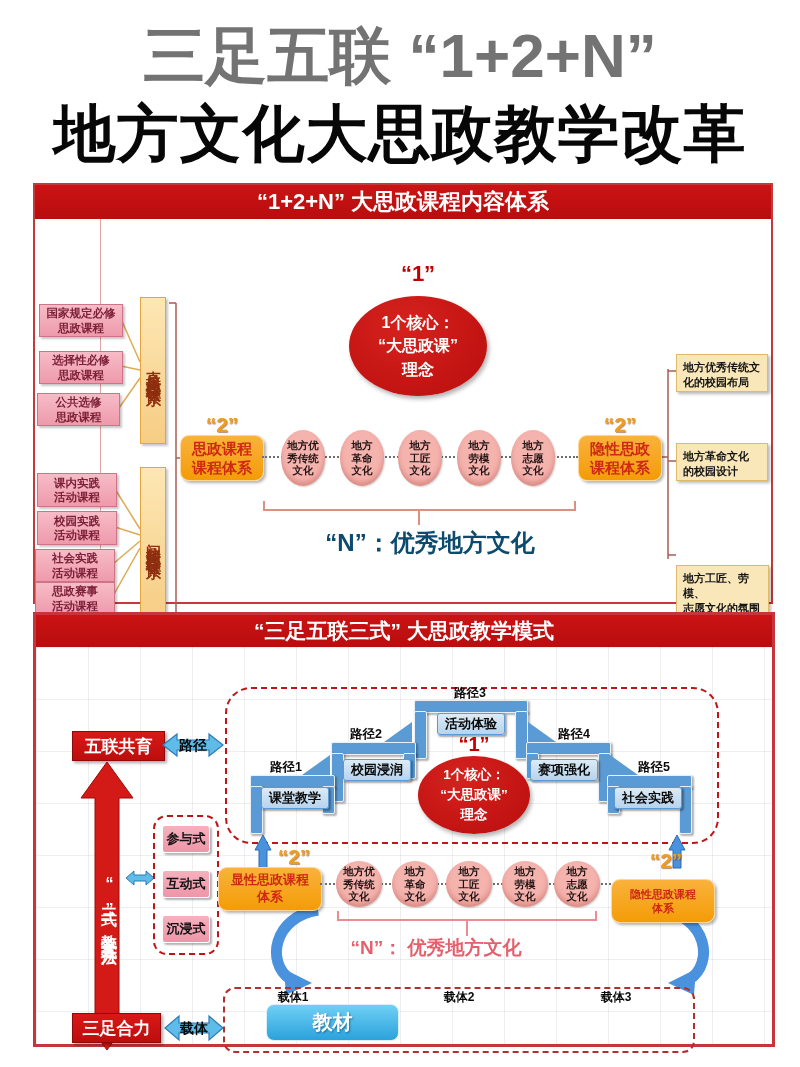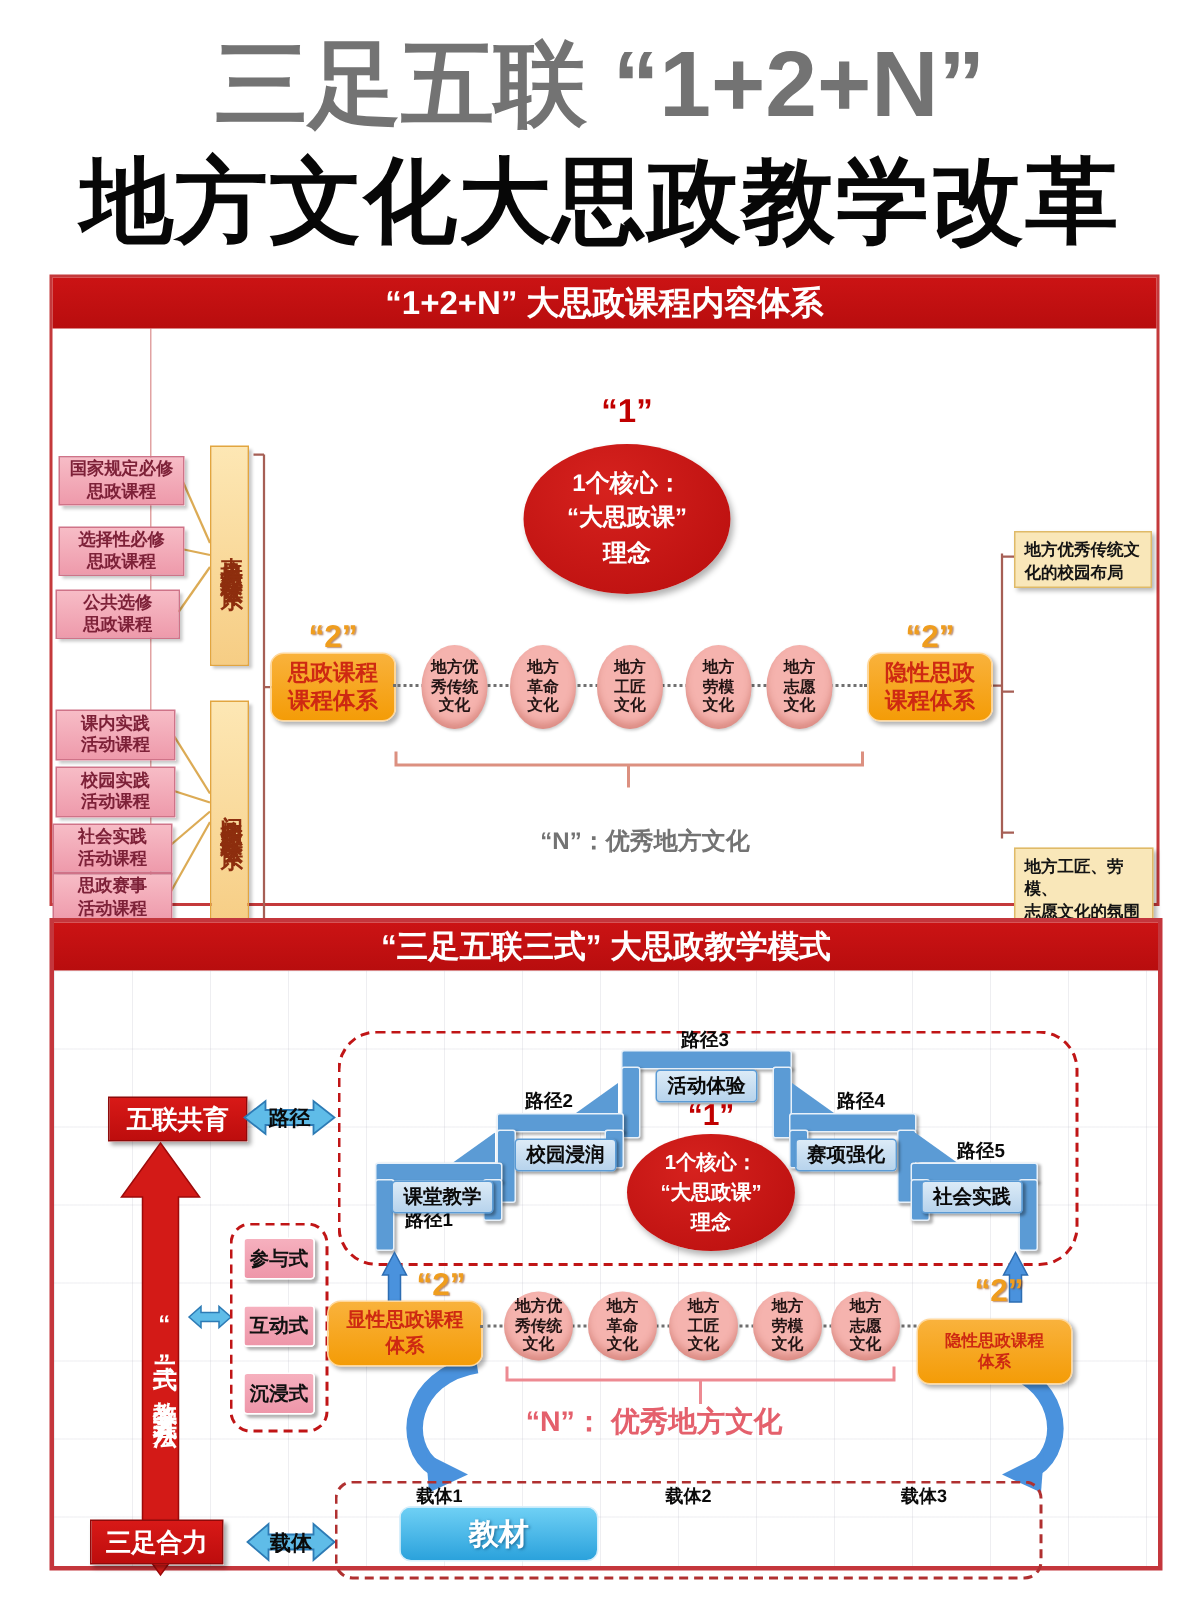--- a/index.html
+++ b/index.html
@@ -115,24 +115,26 @@
     <div class="abs cell ctr pre" style="left:363px;top:211px;width:44px;height:56px;">地方
 工匠
 文化</div>
     <div class="abs cell ctr pre" style="left:422px;top:211px;width:44px;height:56px;">地方
 劳模
 文化</div>
     <div class="abs cell ctr pre" style="left:476px;top:211px;width:44px;height:56px;">地方
 志愿
 文化</div>
 
-    <div class="abs nlab" style="left:285px;top:332px;width:220px;font-size:16px;color:#737373;">“N”：优秀地方文化</div>
+    <div class="abs nlab" style="left:285px;top:308px;width:220px;font-size:24px;color:#0c4a6e;">“N”：优秀地方文化</div>
 
     <div class="abs ylbox pre" style="left:641px;top:135px;width:92px;height:38px;">地方优秀传统文
 化的校园布局</div>
+    <div class="abs ylbox pre" style="left:641px;top:224px;width:92px;height:38px;">地方革命文化
+的校园设计</div>
     <div class="abs ylbox pre" style="left:641px;top:312px;width:93px;height:52px;margin-top:34px;">地方工匠、劳模、
 志愿文化的氛围
 营造</div>
   </div>
 </div>
 
 <div id="panel2" class="abs panel">
   <div class="abs phead">“三足五联三式” 大思政教学模式</div>
   <div class="abs pbody">
 
@@ -148,21 +150,21 @@
     <div class="abs vtext" style="left:59px;top:152px;height:215px;width:24px;">“三式”教学方式方法</div>
 
     <svg style="left:90px;top:222px;" width="28" height="18" viewBox="0 0 28 18">
       <polygon points="0,9 8,2 8,6 20,6 20,2 28,9 20,16 20,12 8,12 8,16" fill="#5fbce8" stroke="#2d7bb5" stroke-width="1"></polygon>
     </svg>
     <div class="abs dash" style="left:117px;top:168px;width:62px;height:136px;border-radius:14px;"></div>
     <div class="abs mpink ctr" style="left:126px;top:178px;width:46px;height:26px;">参与式</div>
     <div class="abs mpink ctr" style="left:126px;top:223px;width:46px;height:26px;">互动式</div>
     <div class="abs mpink ctr" style="left:126px;top:268px;width:46px;height:26px;">沉浸式</div>
 
-    <div class="abs redbox ctr" style="left:24px;top:366px;width:87px;height:28px;">三足合力</div>
+    <div class="abs redbox ctr" style="left:36px;top:366px;width:87px;height:28px;">三足合力</div>
     <svg style="left:129px;top:366px;" width="58" height="30" viewBox="0 0 58 30">
       <polygon points="0,15 14,3 14,10 44,10 44,3 58,15 44,27 44,20 14,20 14,27" fill="#5fbce8" stroke="#2d7bb5" stroke-width="1.2"></polygon>
     </svg>
     <div class="abs arrlab" style="left:130px;top:373px;width:56px;">载体</div>
 
     <div class="abs dash" style="left:189px;top:40px;width:490px;height:153px;border-radius:26px;"></div>
 
     <div class="abs pb" style="left:378px;top:53px;width:112px;height:11px;"></div>
     <div class="abs pb" style="left:378px;top:64px;width:11px;height:46px;"></div>
     <div class="abs pb" style="left:479px;top:64px;width:11px;height:46px;"></div>
@@ -176,21 +178,21 @@
     <div class="abs pb" style="left:214px;top:139px;width:11px;height:46px;"></div>
     <div class="abs pb" style="left:286px;top:139px;width:11px;height:26px;"></div>
     <div class="abs pb" style="left:571px;top:128px;width:83px;height:11px;"></div>
     <div class="abs pb" style="left:571px;top:139px;width:11px;height:26px;"></div>
     <div class="abs pb" style="left:643px;top:139px;width:11px;height:46px;"></div>
     <div class="abs ptri" style="left:266px;top:108px;width:28px;height:20px;clip-path:polygon(100% 0,100% 100%,0 100%);"></div>
     <div class="abs ptri" style="left:348px;top:75px;width:28px;height:20px;clip-path:polygon(100% 0,100% 100%,0 100%);"></div>
     <div class="abs ptri" style="left:492px;top:75px;width:28px;height:20px;clip-path:polygon(0 0,100% 100%,0 100%);"></div>
     <div class="abs ptri" style="left:574px;top:108px;width:28px;height:20px;clip-path:polygon(0 0,100% 100%,0 100%);"></div>
 
-    <div class="abs pathlab" style="left:228px;top:112px;width:44px;margin-top:46px;">路径1</div>
+    <div class="abs pathlab" style="left:228px;top:112px;width:44px;">路径1</div>
     <div class="abs pathlab" style="left:308px;top:79px;width:44px;">路径2</div>
     <div class="abs pathlab" style="left:412px;top:38px;width:44px;">路径3</div>
     <div class="abs pathlab" style="left:516px;top:79px;width:44px;">路径4</div>
     <div class="abs pathlab" style="left:596px;top:112px;width:44px;">路径5</div>
     <div class="abs plabel ctr" style="left:225px;top:140px;width:66px;height:20px;">课堂教学</div>
     <div class="abs plabel ctr" style="left:307px;top:112px;width:66px;height:20px;">校园浸润</div>
     <div class="abs plabel ctr" style="left:401px;top:66px;width:66px;height:20px;">活动体验</div>
     <div class="abs plabel ctr" style="left:494px;top:112px;width:66px;height:20px;">赛项强化</div>
     <div class="abs plabel ctr" style="left:578px;top:140px;width:66px;height:20px;">社会实践</div>
 

